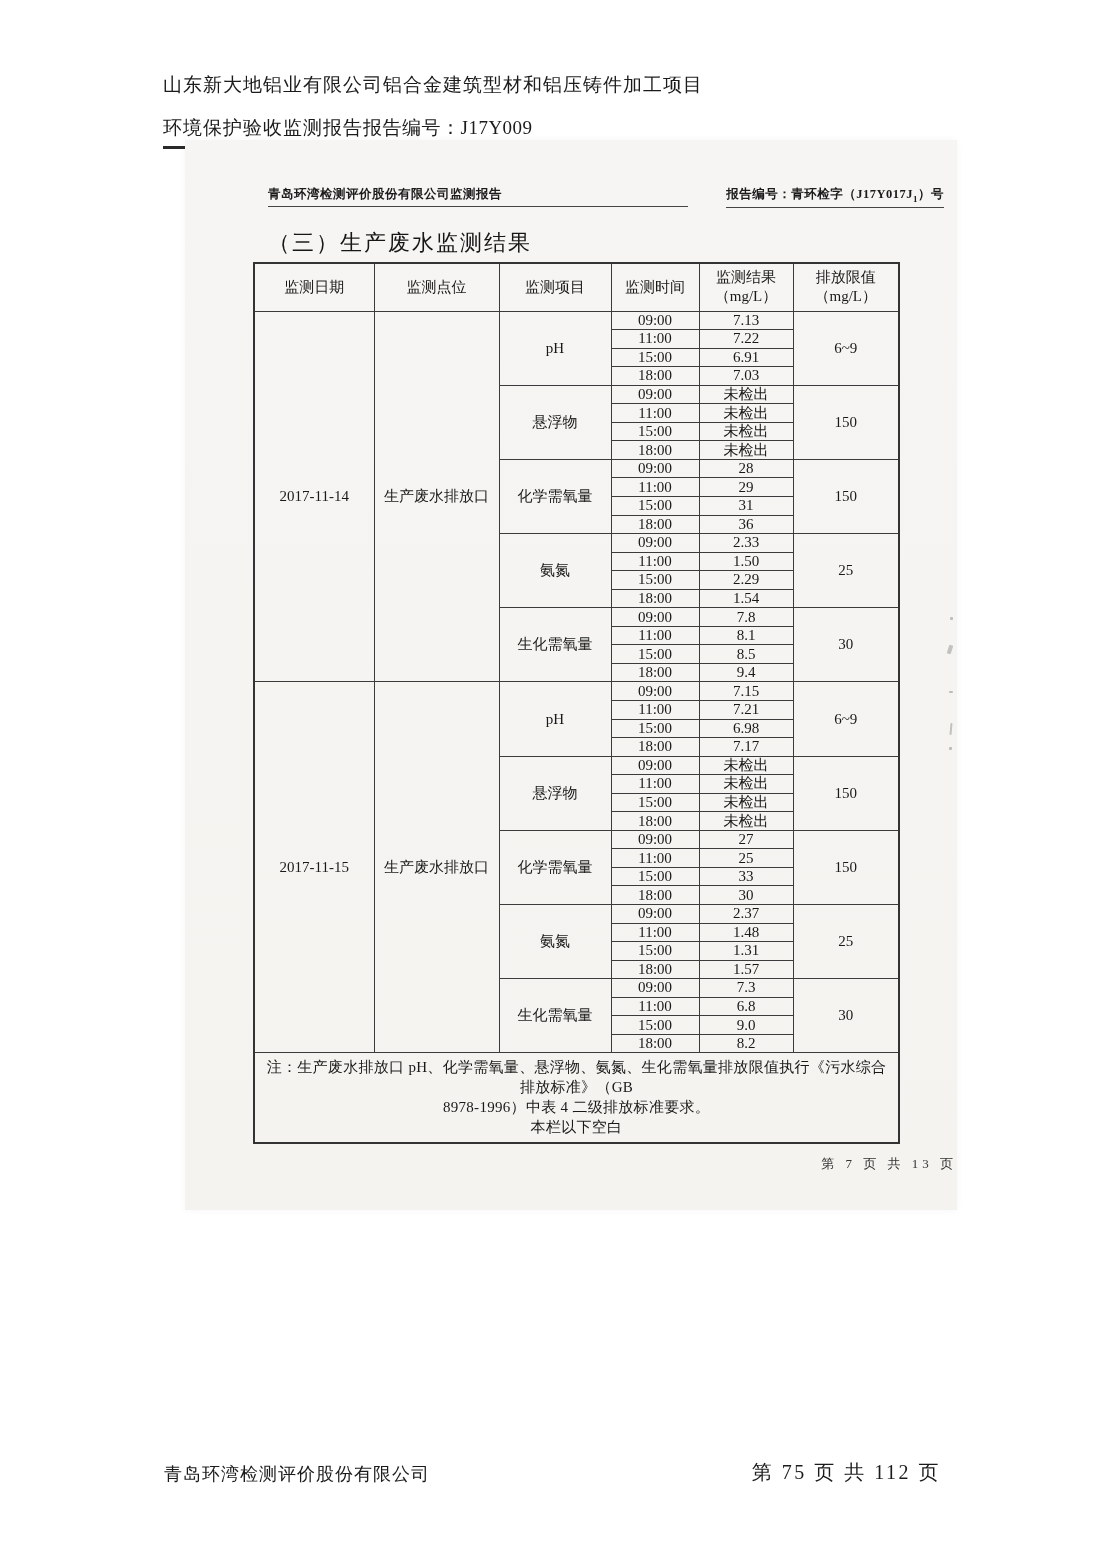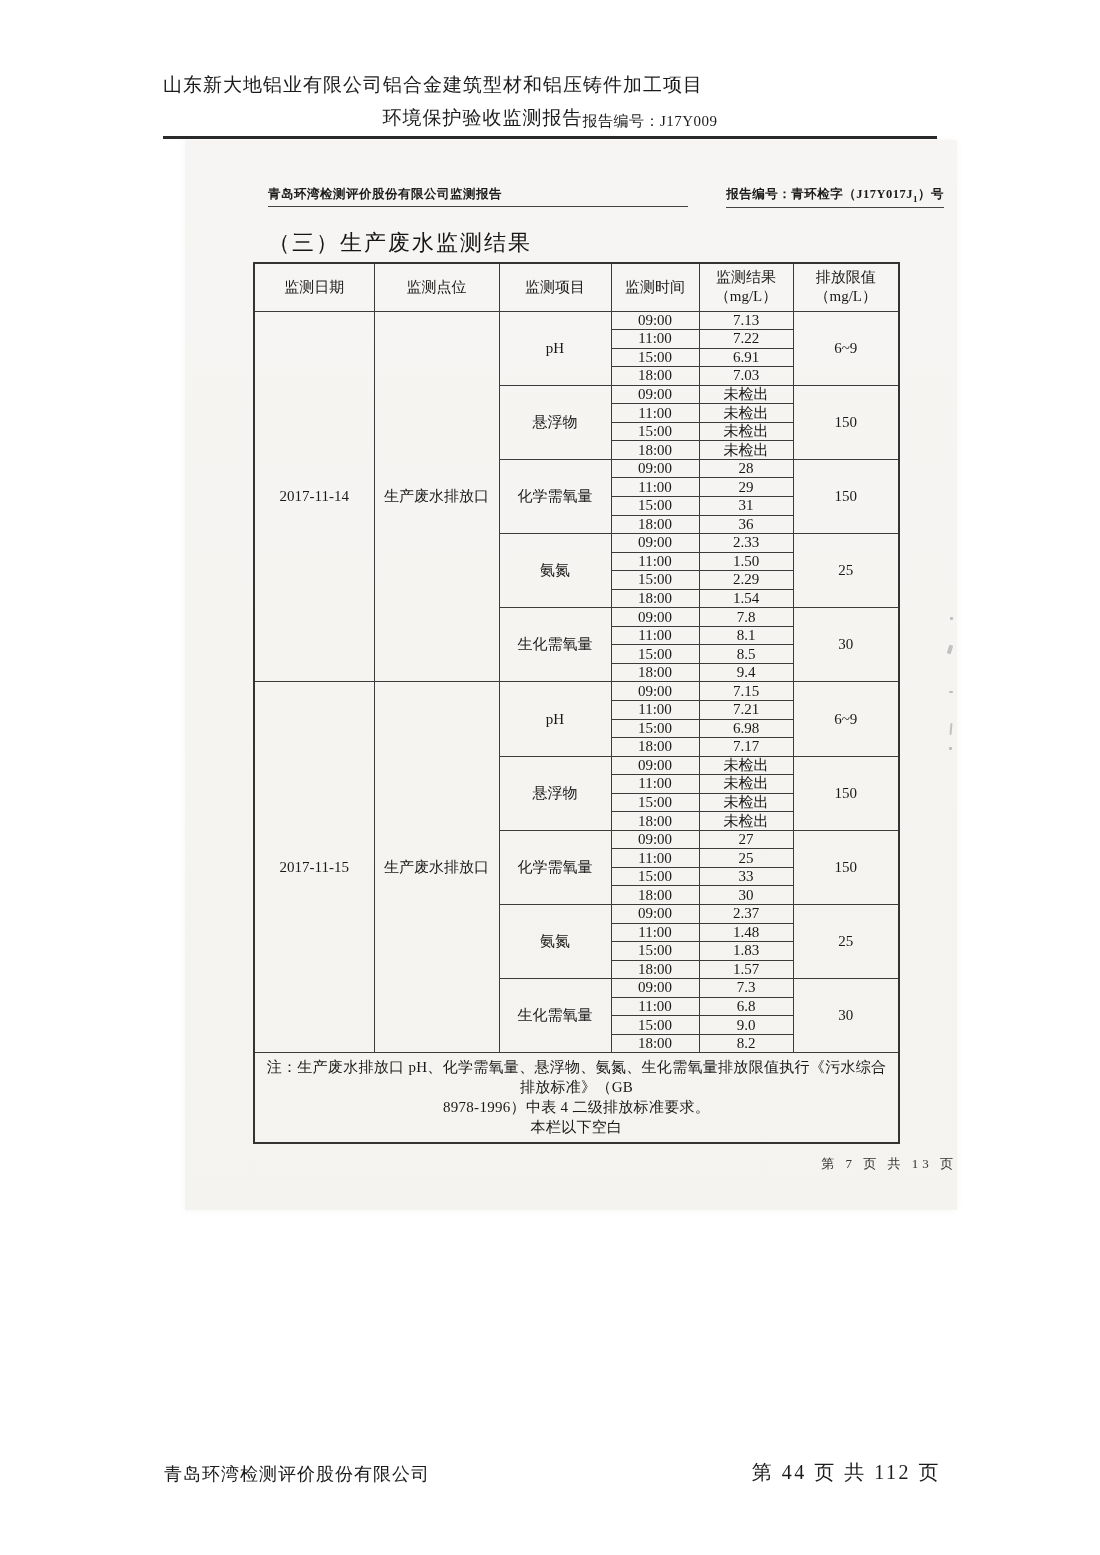--- a/index.html
+++ b/index.html
@@ -7,23 +7,23 @@
     width:1100px;height:1555px;
     background:#ffffff;
     font-family:"Liberation Serif","DejaVu Serif",serif;
     color:#1b1b1b;
     position:relative;
     overflow:hidden;
   }
   
   .doc-header{position:absolute;left:163px;top:72px;width:774px;}
   .doc-header .line1{font-size:19px;letter-spacing:1px;white-space:nowrap;}
-  .doc-header .line2{margin-top:7px;display:flex;justify-content:center;align-items:flex-end;}
+  .doc-header .line2{margin-top:17px;display:flex;justify-content:flex-start;align-items:flex-end;}
   .doc-header .line2 .left{font-size:19px;letter-spacing:1px;}
-  .doc-header .line2 .right{font-size:15px;letter-spacing:0.5px;}
+  .doc-header .line2 .right{font-size:19px;letter-spacing:0.5px;}
   .doc-header .rule{margin-top:5px;height:3px;background:#2a2a2a;}
 
   
   .scan-page{
     position:absolute;left:185px;top:140px;width:772px;height:1070px;
     background:linear-gradient(180deg,#f6f5f3 0%,#f4f3f0 100%);
     box-shadow:0 0 8px rgba(0,0,0,0.04);
   }
   .scan-header{
     position:absolute;left:0;top:46px;width:100%;
@@ -303,21 +303,21 @@
           <td>09:00</td>
           <td>2.37</td>
           <td rowspan="4">25</td>
         </tr>
         <tr>
           <td>11:00</td>
           <td>1.48</td>
         </tr>
         <tr>
           <td>15:00</td>
-          <td>1.83</td>
+          <td>1.31</td>
         </tr>
         <tr>
           <td>18:00</td>
           <td>1.57</td>
         </tr>
         <tr>
           <td rowspan="4">生化需氧量</td>
           <td>09:00</td>
           <td>7.3</td>
           <td rowspan="4">30</td>
@@ -349,13 +349,13 @@
   <div class="scan-pageno">第 7 页 共 13 页</div>
 
   <div class="artifact a1"></div>
   <div class="artifact a2"></div>
   <div class="artifact a3"></div>
   <div class="artifact a4"></div>
   <div class="artifact a5"></div>
 </div>
 
 <div class="doc-footer-left">青岛环湾检测评价股份有限公司</div>
-<div class="doc-footer-right">第 44 页 共 112 页</div>
+<div class="doc-footer-right">第 75 页 共 112 页</div>
 
 </body></html>

